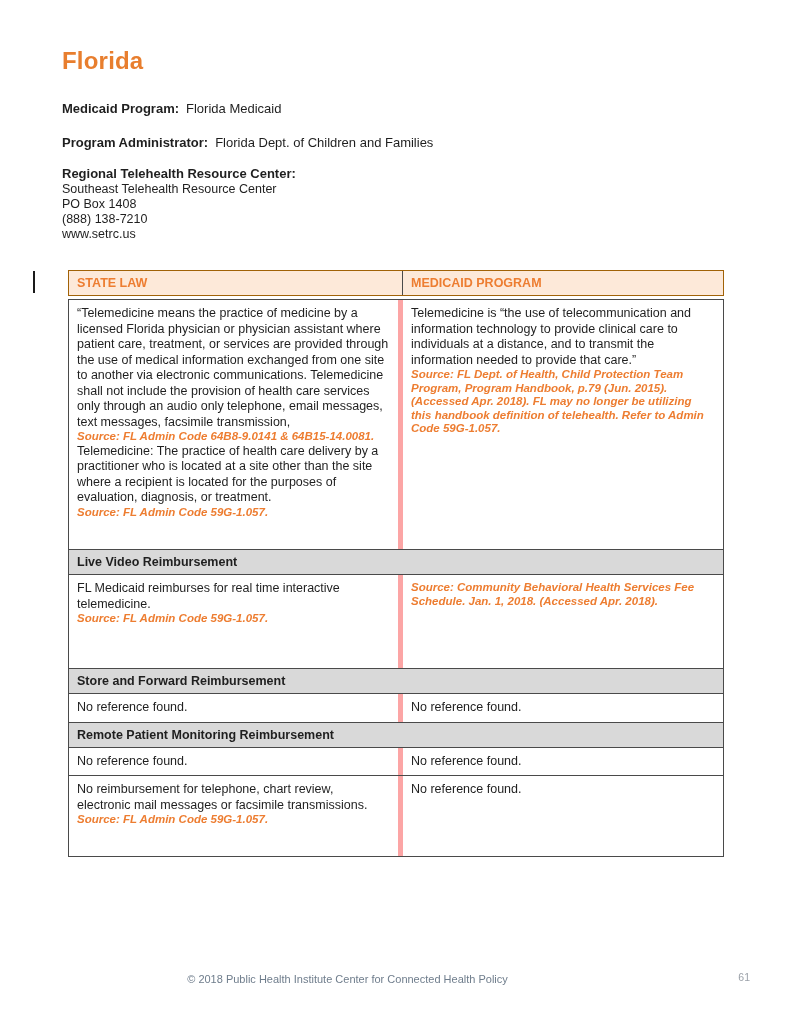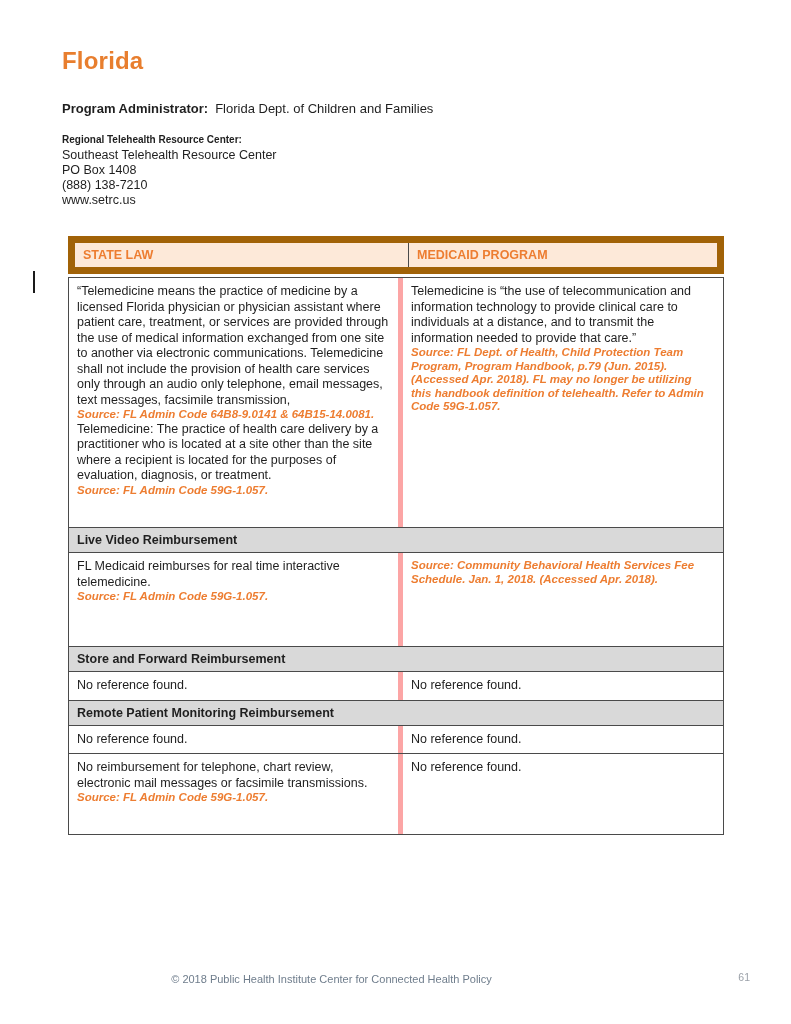--- a/index.html
+++ b/index.html
@@ -14,26 +14,26 @@
   .change-bar { position:absolute; left:33px; top:271px; width:2px; height:22px; background:#1a1a1a; }
 
   h1.state-title { font-size:24px; line-height:26px; font-weight:bold; color:#E87E2E; letter-spacing:0.2px; }
 
   .field { margin-top:27px; font-size:13px; line-height:16px; }
   .field + .field { margin-top:18px; }
   .field .lbl { font-weight:bold; }
   .field .val { margin-left:7px; }
 
   .rtrc { margin-top:15px; font-size:12.5px; line-height:15px; }
-  .rtrc .lbl { font-weight:bold; font-size:10px; line-height:16px; }
+  .rtrc .lbl { font-weight:bold; font-size:13px; line-height:16px; }
 
   .policy-table { width:656px; margin:28px 0 0 6px; }
 
   .col-header-row {
-    display:flex; border:7px solid #a16207; background:#FDE9D9; margin-bottom:3px;
+    display:flex; border:1px solid #a16207; background:#FDE9D9; margin-bottom:3px;
   }
   .col-header-row .th {
     font-size:12.5px; line-height:16px; font-weight:bold; color:#ED7D31;
     padding:4px 8px;
   }
   .col-header-row .th.left { width:334px; border-right:1px solid #4a4a4a; }
   .col-header-row .th.right { flex:1; }
 
   .tbl { border:1px solid #4a4a4a; }
   .section-title-row {
@@ -48,37 +48,40 @@
   .cblock + .cblock { }
   .src {
     color:#ED7D31; font-weight:bold; font-style:italic;
     font-size:11.5px; line-height:13.5px;
   }
   .row-def  { min-height:250px; }
   .row-lv   { min-height:94px; }
   .row-email{ min-height:80px; }
 
   .footer-copy {
-    position:absolute; top:973px; left:0; width:663px; text-align:center;
+    position:absolute; top:973px; left:16px; width:663px; text-align:center;
     font-size:11px; line-height:13px; color:#6F7D8C;
   }
   .footer-page {
     position:absolute; top:971px; right:41px;
     font-size:10.5px; color:#9BA1A9;
   }
 </style>
 </head>
 <body>
 
 <div class="page">
   <div class="change-bar"></div>
 
   <div class="content">
     <h1 class="state-title">Florida</h1>
 
+    <p class="field">
+      <span class="lbl">Medicaid Program:</span><span class="val">Florida Medicaid</span>
+    </p>
 
     <p class="field">
       <span class="lbl">Program Administrator:</span><span class="val">Florida Dept. of Children and Families</span>
     </p>
 
     <div class="rtrc">
       <div class="lbl">Regional Telehealth Resource Center:</div>
       <div>Southeast Telehealth Resource Center</div>
       <div>PO Box 1408</div>
       <div>(888) 138-7210</div>

